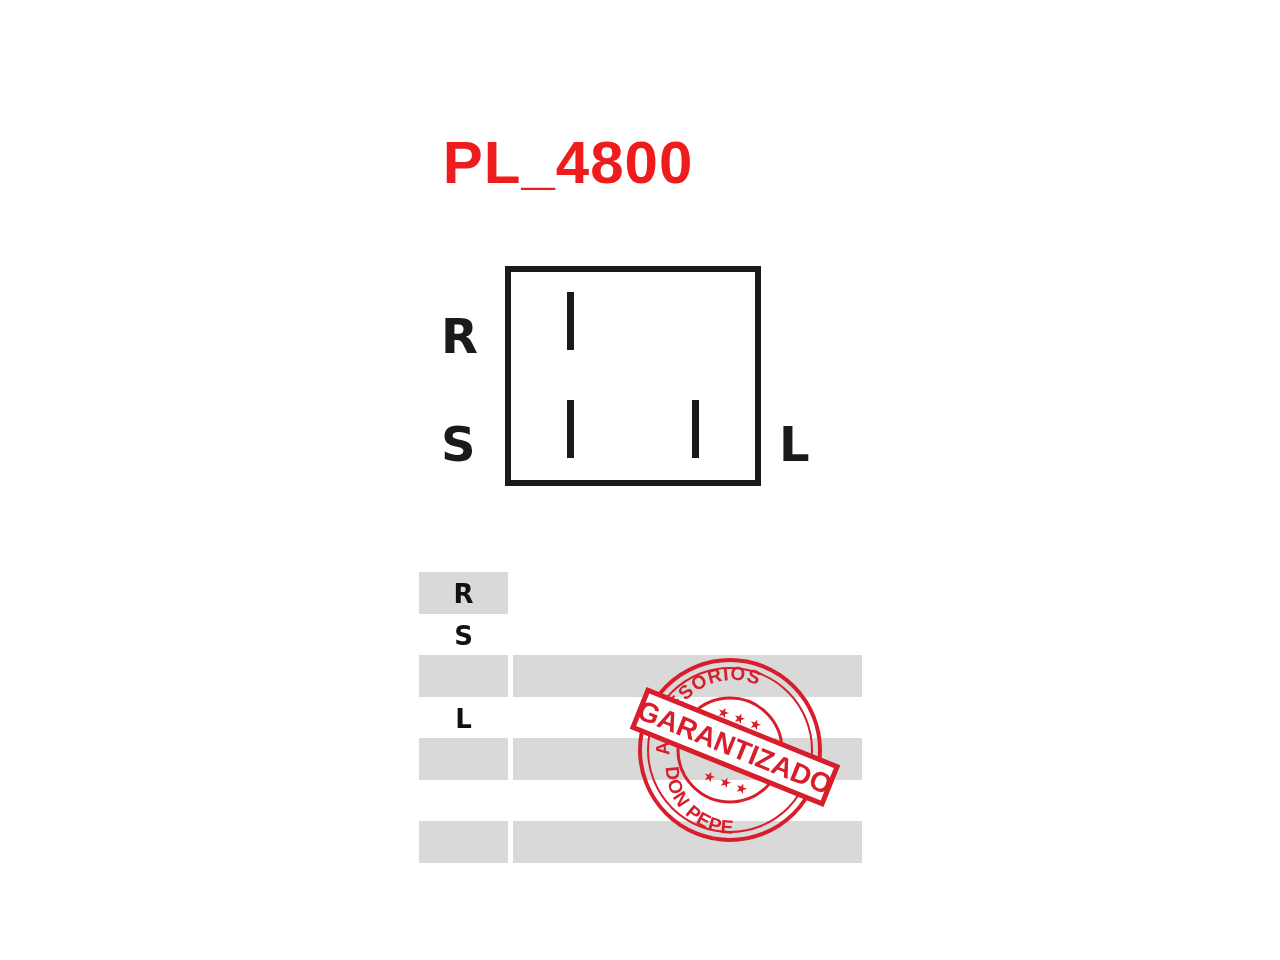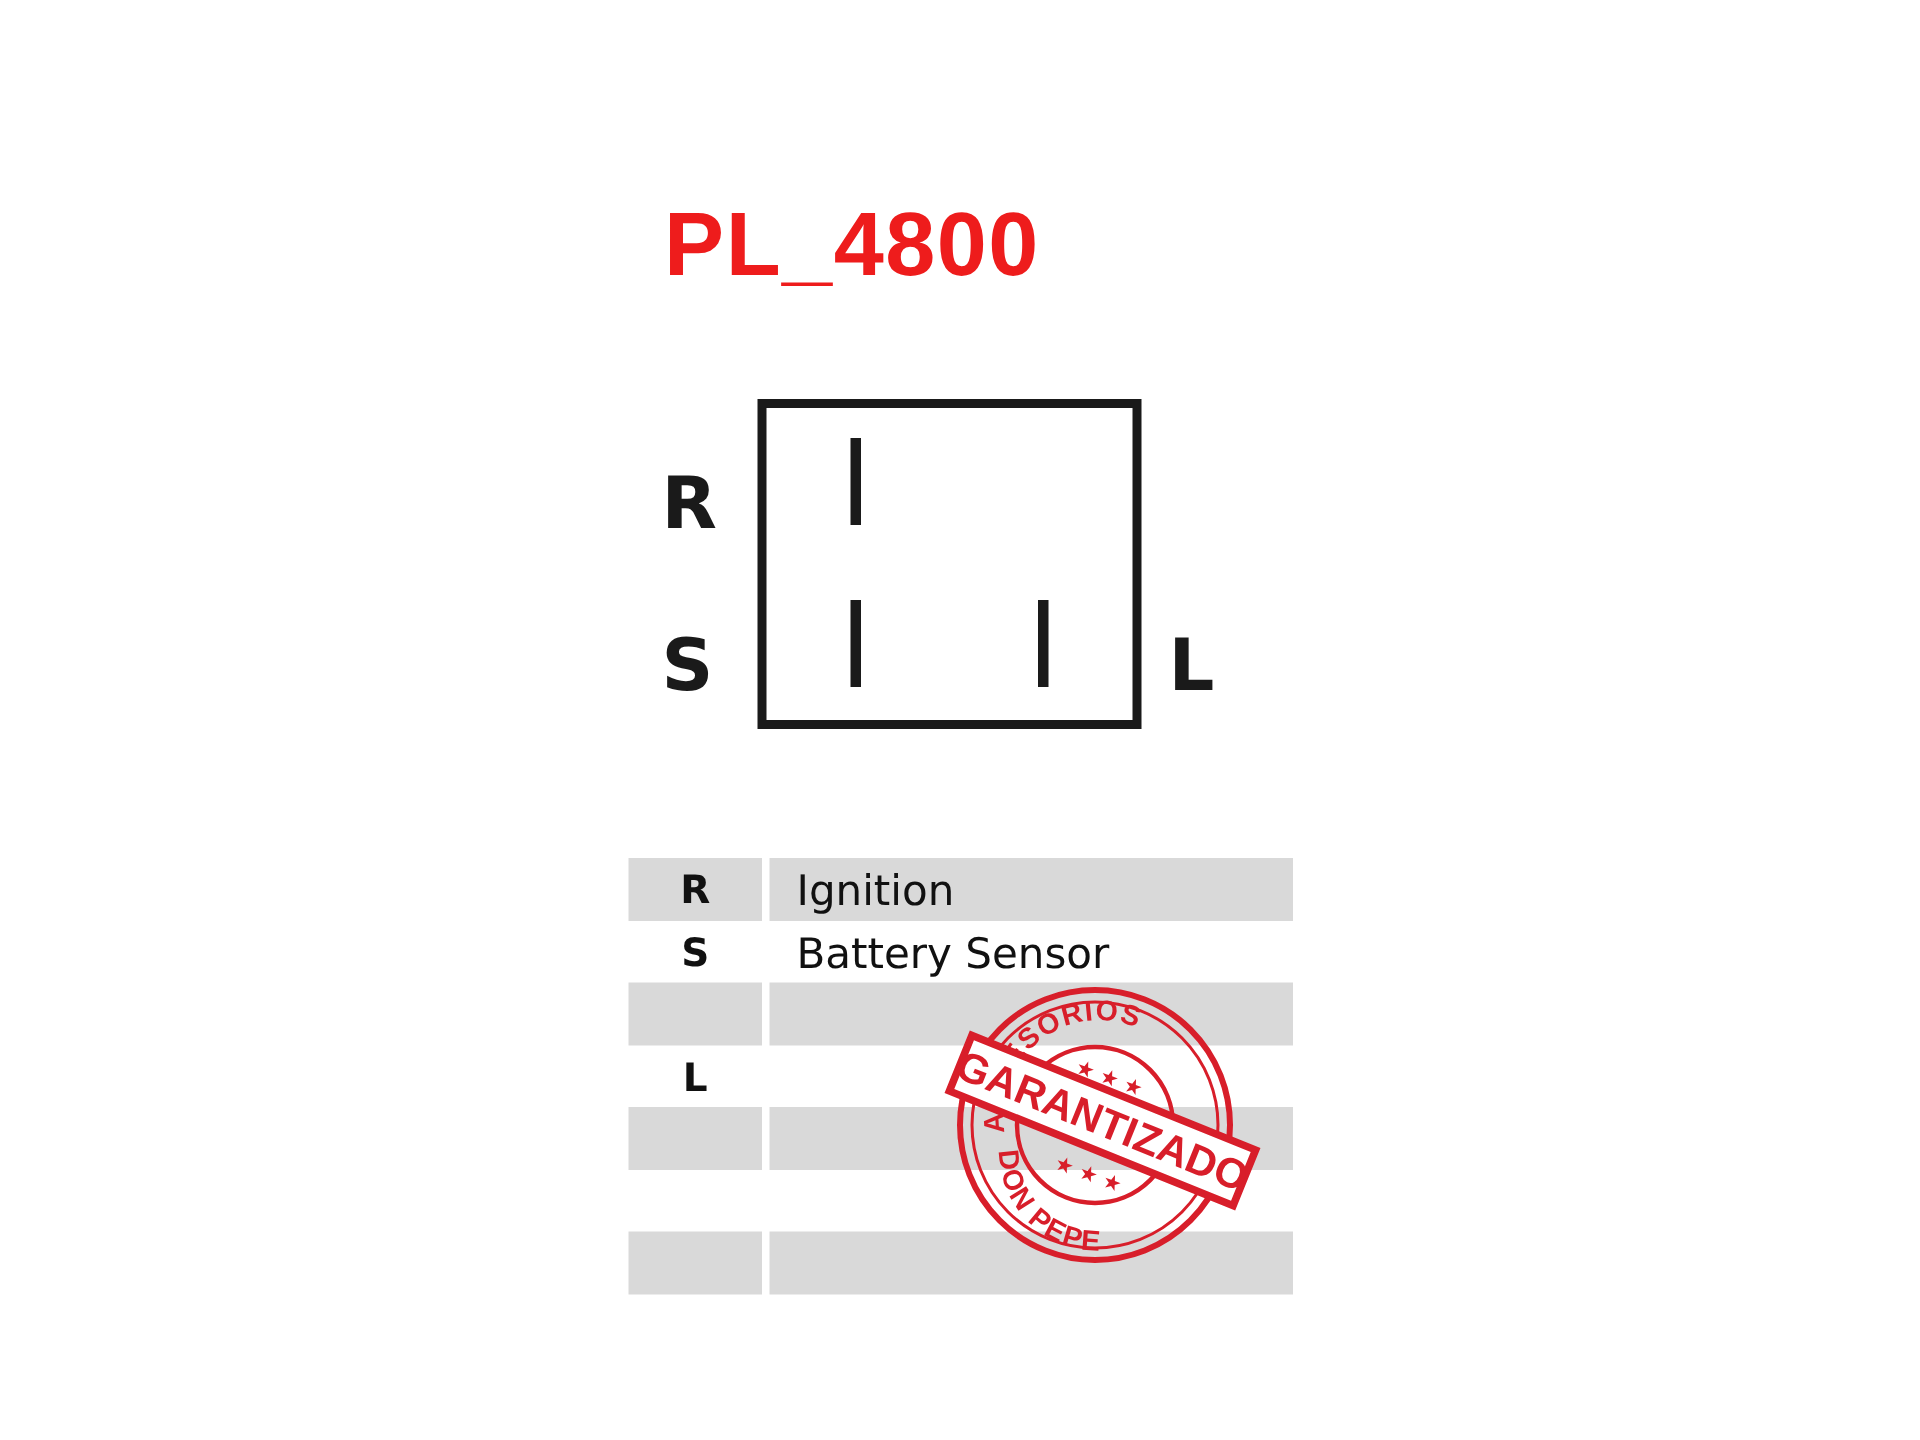--- a/index.html
+++ b/index.html
@@ -28,25 +28,23 @@
     <div class="pin" style="left:181px; top:128px;"></div>
   </div>
   <div class="pin-label" style="left:441px; top:312px;">R</div>
   <div class="pin-label" style="left:441px; top:420px;">S</div>
   <div class="pin-label" style="left:779px; top:420px;">L</div>
 </div>
 
 <div class="table">
   <div class="row gray">
     <div class="cell key">R</div>
-    <div class="cell desc">Ignition</div>
   </div>
   <div class="row">
     <div class="cell key">S</div>
-    <div class="cell desc">Battery Sensor</div>
   </div>
   <div class="row gray">
     <div class="cell key"></div>
     <div class="cell desc"></div>
   </div>
   <div class="row">
     <div class="cell key">L</div>
   </div>
   <div class="row gray">
     <div class="cell key"></div>

